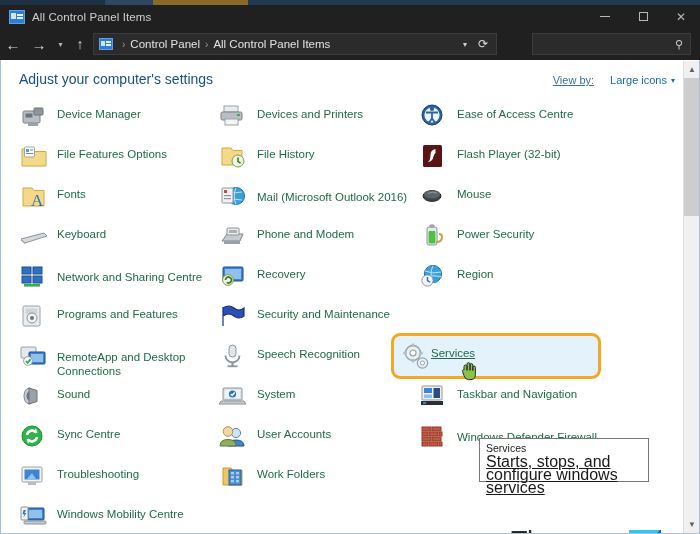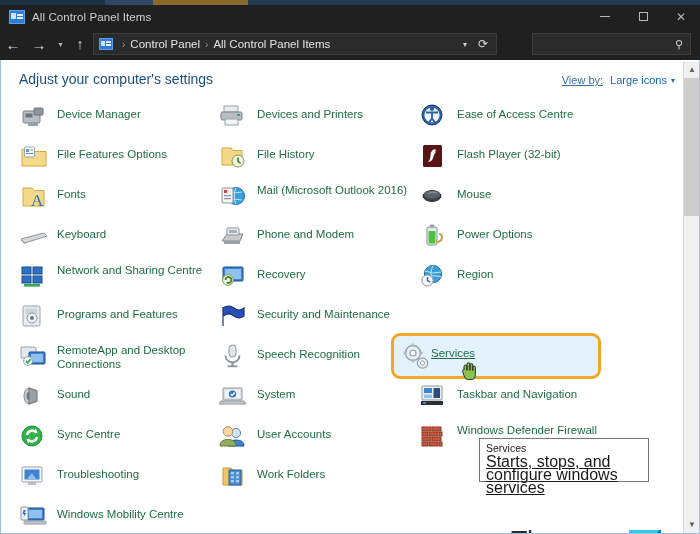--- a/index.html
+++ b/index.html
@@ -65,34 +65,34 @@
 
   
   .content{
     position:absolute;left:0;top:60px;width:700px;height:474px;
     background:#ffffff;border-left:1px solid #9fc3de;border-right:1px solid #9fc3de;
     border-bottom:1px solid #9fc3de;box-sizing:border-box;overflow:hidden;
   }
   .header-row{position:absolute;left:0;top:0;width:698px;height:38px;}
   .page-title{position:absolute;left:18px;top:11px;font-size:14px;color:#1a4f82;white-space:nowrap;}
   .viewby{position:absolute;right:24px;top:14px;display:flex;align-items:center;font-size:11px;}
-  .viewby .lbl{color:#3b6f9e;margin-right:7px;text-decoration:underline;}
+  .viewby .lbl{color:#3b6f9e;margin-right:16px;text-decoration:underline;}
   .viewby .val{color:#1668b8;}
   .viewby .caret{color:#1668b8;font-size:8px;margin-left:4px;}
 
   
   .grid{position:absolute;left:0;top:38px;width:683px;height:436px;}
   .col{position:absolute;top:0;width:200px;}
   .col1{left:18px;}
   .col2{left:218px;}
   .col3{left:418px;}
   .item{position:relative;height:40px;display:flex;align-items:flex-start;padding-top:4px;box-sizing:border-box;}
   .item .ico{width:30px;height:30px;flex:0 0 auto;position:relative;margin-right:8px;}
   .item .lbl{font-size:11.5px;line-height:14px;color:#1f6b45;padding-top:5px;max-width:160px;}
-  .item.two .lbl{padding-top:1px;}
+  .item.two .lbl{padding-top:1px;margin-top:7px;}
 
   
   .highlight{
     position:absolute;left:390px;top:273px;width:210px;height:46px;
     border:3px solid #f0a825;border-radius:9px;background:#e4f2fb;box-sizing:border-box;
   }
   .svc-item{position:absolute;left:400px;top:282px;display:flex;align-items:flex-start;z-index:4;}
   .svc-item .lbl{font-size:11.5px;color:#1f6b45;text-decoration:underline;padding-top:5px;}
   .cursor{position:absolute;left:60px;top:20px;width:16px;height:18px;z-index:6;}
 
@@ -404,21 +404,21 @@
               </svg></div>
             <div class="lbl">Mouse</div>
           </div>
           <div class="item">
             <div class="ico"><svg width="30" height="30" viewBox="0 0 30 30">
                 <rect x="8" y="5" width="10" height="18" rx="2" fill="#e6e9ec" stroke="#8d949b"></rect>
                 <rect x="9.6" y="9" width="6.8" height="12.4" rx="1" fill="#4cc23f"></rect>
                 <rect x="10.6" y="2.6" width="4.8" height="2.8" rx="1" fill="#9aa1a8"></rect>
                 <path d="M17 20 q6 0 6 -5 q0 -3 -3 -3" stroke="#c8a245" stroke-width="2" fill="none"></path>
               </svg></div>
-            <div class="lbl">Power Options</div>
+            <div class="lbl">Power Security</div>
           </div>
           <div class="item">
             <div class="ico"><svg width="30" height="30" viewBox="0 0 30 30">
                 <circle cx="14" cy="12" r="8.6" fill="#3aa0d8" stroke="#1d6fa5"></circle>
                 <path d="M6 9 q8 3.5 16 1 M6 15.5 q8 -3 16 -1 M14 3.5 q-4 8.5 0 17" stroke="#bfe3f5" stroke-width="1" fill="none"></path>
                 <circle cx="8.5" cy="18.5" r="5.6" fill="#f4f7fa" stroke="#8d949b"></circle>
                 <path d="M8.5 15 v3.6 l2.6 1.6" stroke="#2f72c4" stroke-width="1.5" fill="none"></path>
               </svg></div>
             <div class="lbl">Region</div>
           </div>

